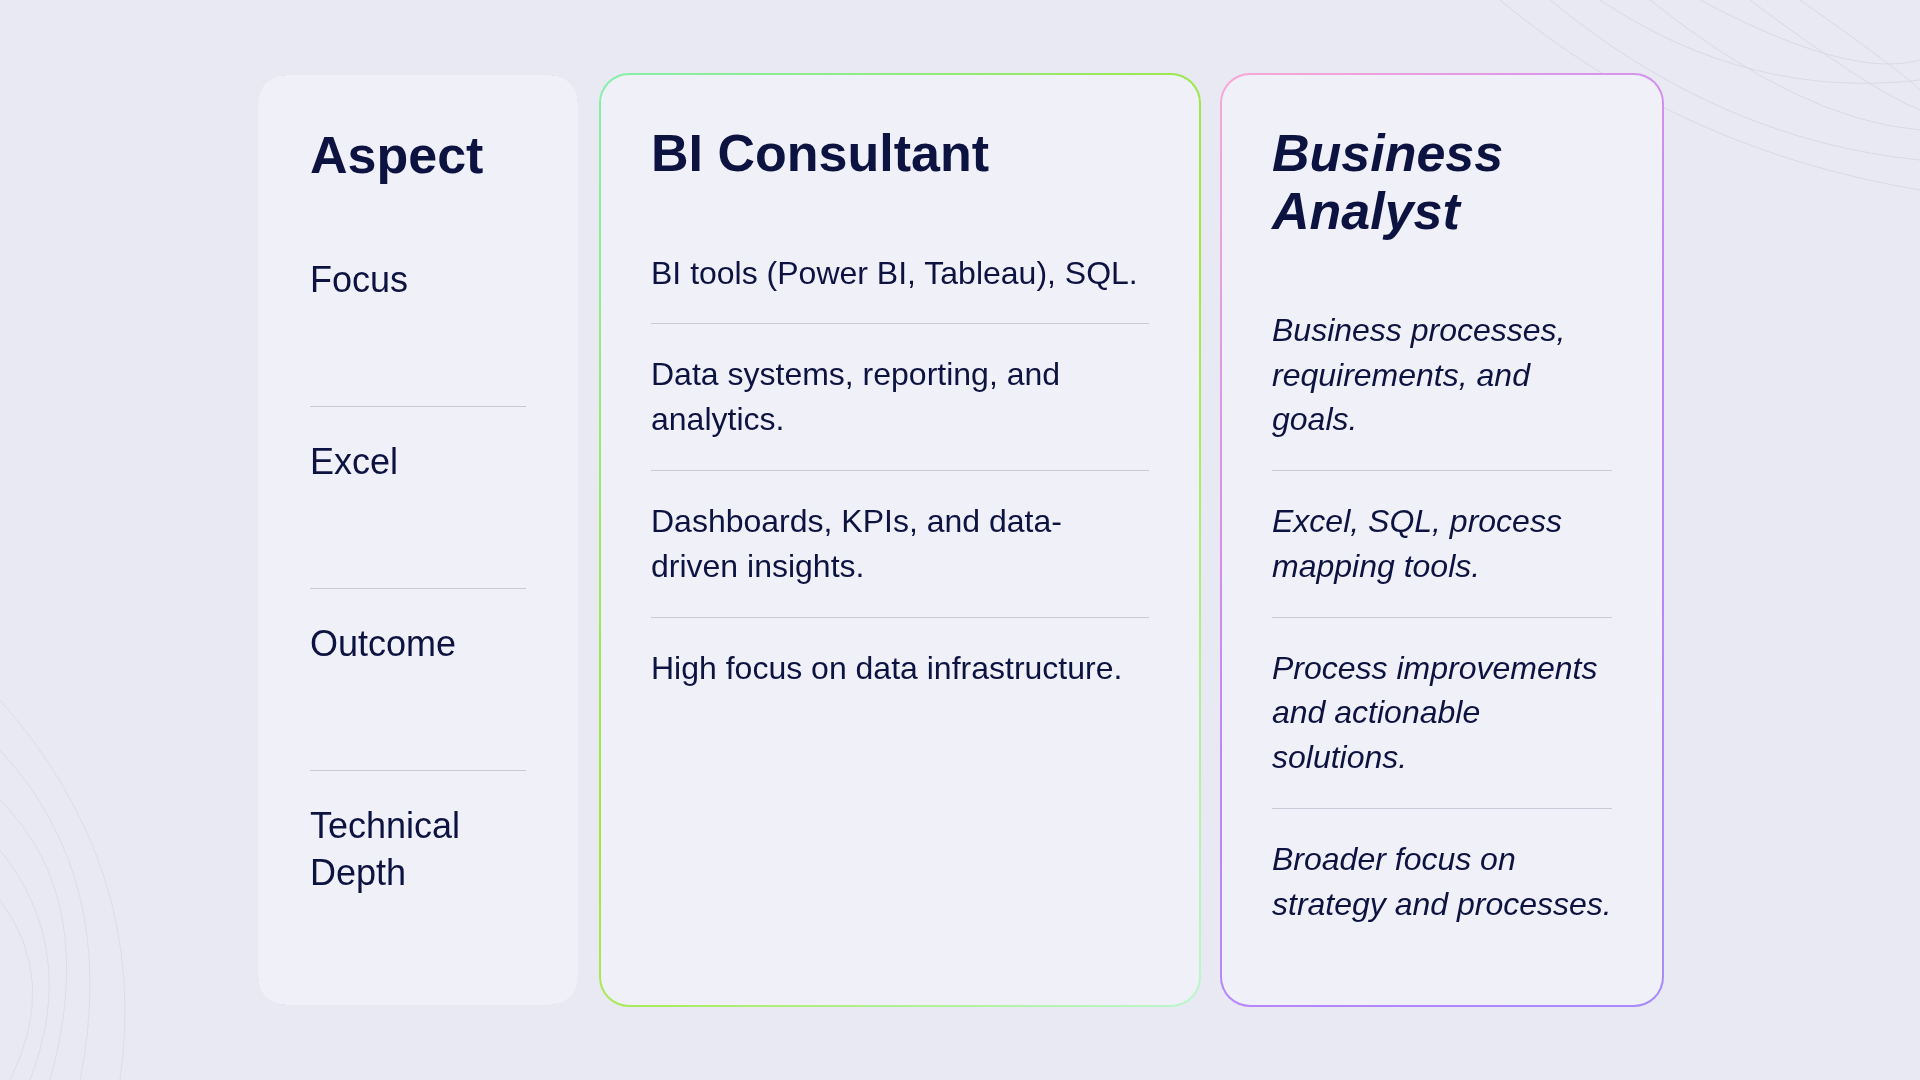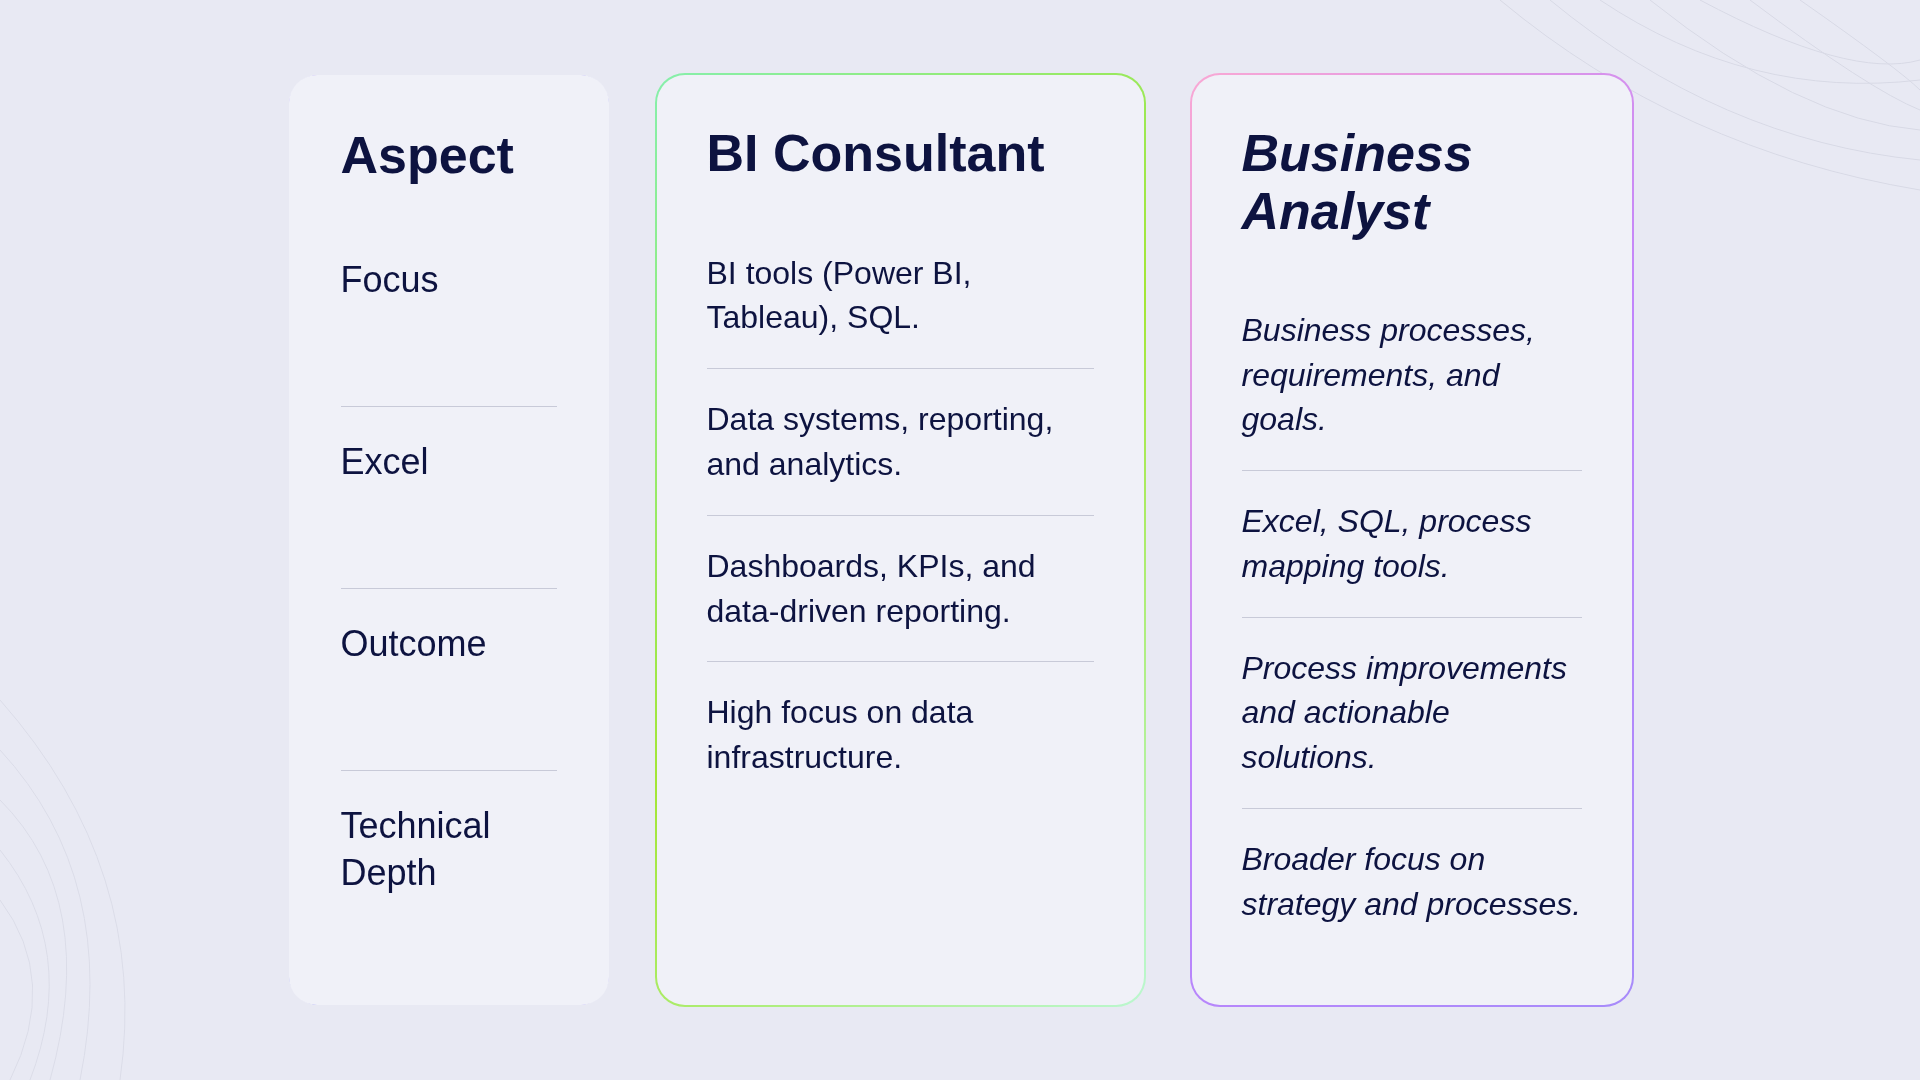--- a/index.html
+++ b/index.html
@@ -26,21 +26,21 @@
       top: 0;
       left: 0;
       width: 100%;
       height: 100%;
       pointer-events: none;
       z-index: 0;
     }
 
     .cards-container {
       display: flex;
-      gap: 48px;
+      gap: 23px;
       z-index: 1;
       padding: 60px;
       justify-content: flex-end;
     }
 
     .card {
       background: #f0f1f8;
       border-radius: 28px;
       padding: 50px 50px;
       display: flex;
@@ -60,21 +60,21 @@
       content: '';
       position: absolute;
       inset: -2px;
       border-radius: 30px;
       background: linear-gradient(135deg, #a78bfa, #818cf8, #c4b5fd);
       z-index: -1;
     }
 
     
     .card-bi {
-      width: 487px;
+      width: 598px;
       position: relative;
       background: #f0f1f8;
     }
 
     .card-bi::before {
       content: '';
       position: absolute;
       inset: -2px;
       border-radius: 30px;
       background: linear-gradient(135deg, #86efac, #a3e635, #bbf7d0);
@@ -194,21 +194,21 @@
   <div class="card card-bi">
     <div class="card-title">BI Consultant</div>
     <div class="card-row">
       <div class="row-item">
         <span class="row-value">BI tools (Power BI, Tableau), SQL.</span>
       </div>
       <div class="row-item">
         <span class="row-value">Data systems, reporting, and analytics.</span>
       </div>
       <div class="row-item">
-        <span class="row-value">Dashboards, KPIs, and data-driven reporting.</span>
+        <span class="row-value">Dashboards, KPIs, and data-driven insights.</span>
       </div>
       <div class="row-item">
         <span class="row-value">High focus on data infrastructure.</span>
       </div>
     </div>
   </div>
 
   <div class="card card-ba">
     <div class="card-title">Business Analyst</div>
     <div class="card-row">

